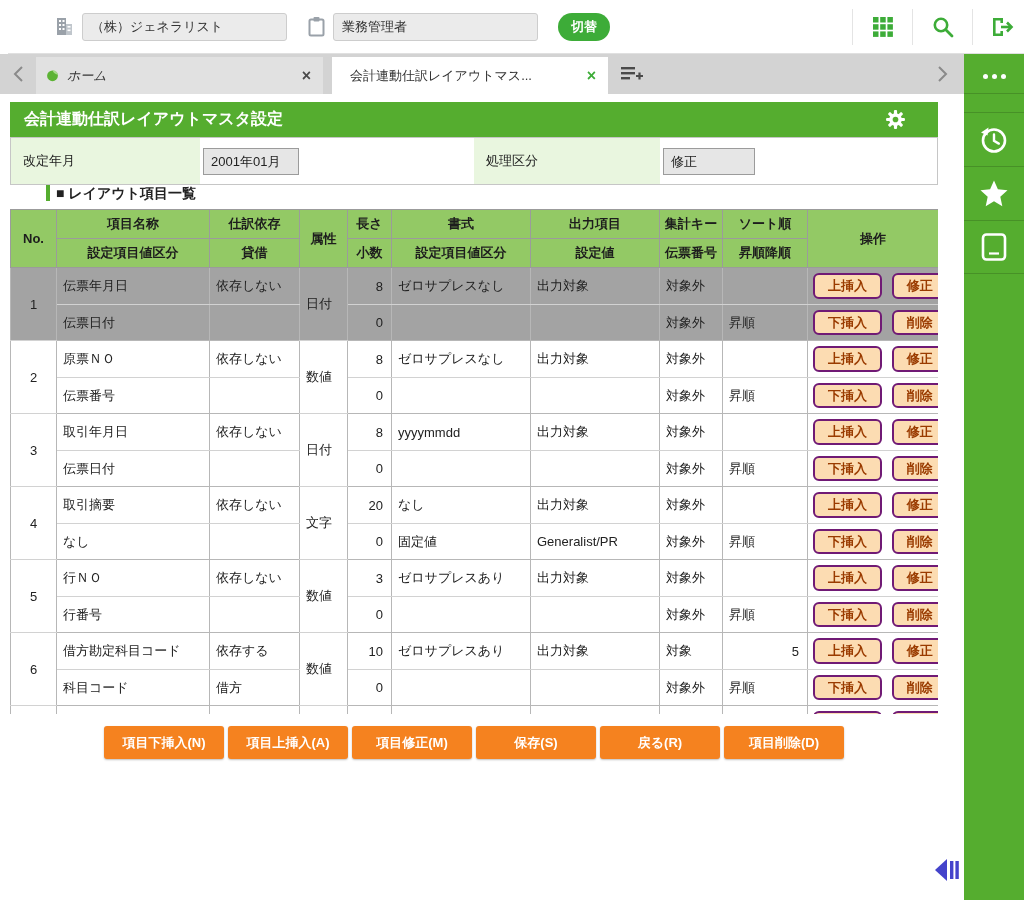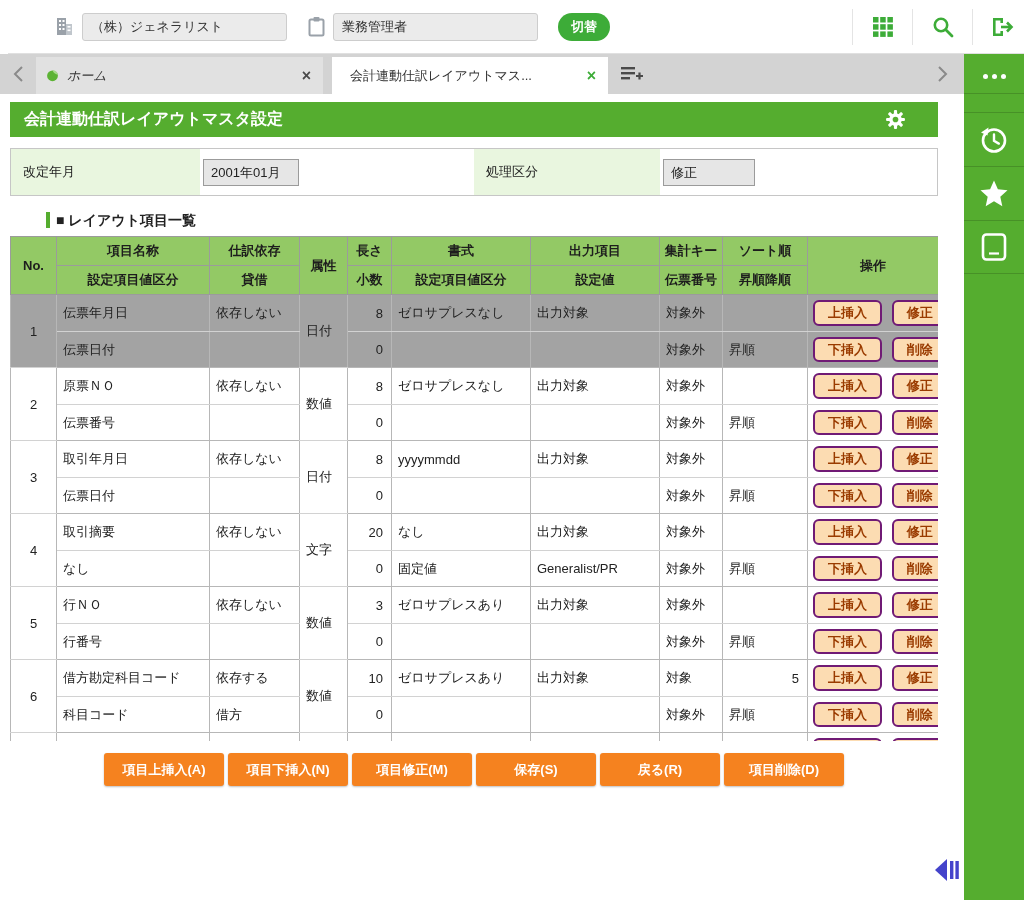--- a/index.html
+++ b/index.html
@@ -59,34 +59,34 @@
              border-top:1px solid rgba(0,0,0,.16); cursor:pointer; }
   .sb-tile.last { border-bottom:1px solid rgba(0,0,0,.16); }
   
   .main { position:absolute; left:0; top:94px; width:964px; height:806px; background:#fff; }
   .content { margin:8px 26px 0 10px; width:928px; }
   .page-header {
     height:35px; background:#55ad2f; display:flex; align-items:center; padding:0 14px;
   }
   .page-header h1 { font-size:16px; font-weight:bold; color:#fff; flex:1; }
   .gear-btn { background:none; border:none; cursor:pointer; display:flex; margin-right:18px; }
-  .form-box { margin-top:11px; height:48px; border:1px solid #c6c6c6; display:flex; align-items:stretch; }
+  .form-box { height:48px; border:1px solid #c6c6c6; display:flex; align-items:stretch; }
   .f-label { background:#e9f6df; display:flex; align-items:center; padding-left:12px; font-size:13px; }
   .f-label.first { width:189px; }
   .f-label.second { width:186px; }
   .f-value { display:flex; align-items:center; }
   .f-value.first { width:274px; }
   .f-value.second { flex:1; }
   .field {
     margin-left:3px; height:27px; line-height:25px; background:#e6e6e6;
     border:1px solid #9b9b9b; padding:0 7px; font-size:13px; color:#222;
   }
   .field.revision { width:96px; }
   .field.process { width:92px; }
-  .section-title { margin-top:16px; display:flex; align-items:flex-start; font-size:14px; font-weight:bold;padding-left:36px; }
+  .section-title { display:flex; align-items:flex-start; font-size:14px; font-weight:bold;padding-left:36px; }
   .section-title::before { content:""; width:4px; height:16px; background:#55ad2f; margin-right:6px; }
   
   .table-wrap { margin-top:6px; height:505px; overflow:hidden; }
   table.grid { width:928px; border-collapse:collapse; table-layout:fixed; }
   .grid th {
     background:#93c965; border:1px solid #9b9b9b; font-size:13px; font-weight:bold;
     color:#1d1d1d; height:29px; text-align:center; padding:0 2px;
   }
   .grid td {
     border:1px solid #b7b7b7; font-size:13px; padding:0 6px; background:#fff;
@@ -500,22 +500,22 @@
       <button class="cellbtn">上挿入</button>
       <button class="cellbtn">修正</button>
     </td>
   </tr>
 
 </tbody>
       </table>
     </div>
 
     <div class="footer-buttons">
+      <button class="obtn">項目下挿入(N)</button>
       <button class="obtn">項目上挿入(A)</button>
-      <button class="obtn">項目下挿入(N)</button>
       <button class="obtn">項目修正(M)</button>
       <button class="obtn">保存(S)</button>
       <button class="obtn">戻る(R)</button>
       <button class="obtn">項目削除(D)</button>
     </div>
   </div>
 
   <button class="collapse">
     <svg width="26" height="24" viewBox="0 0 26 24">
       <polygon points="13,1 1,12 13,23" fill="#4443cb"></polygon>

